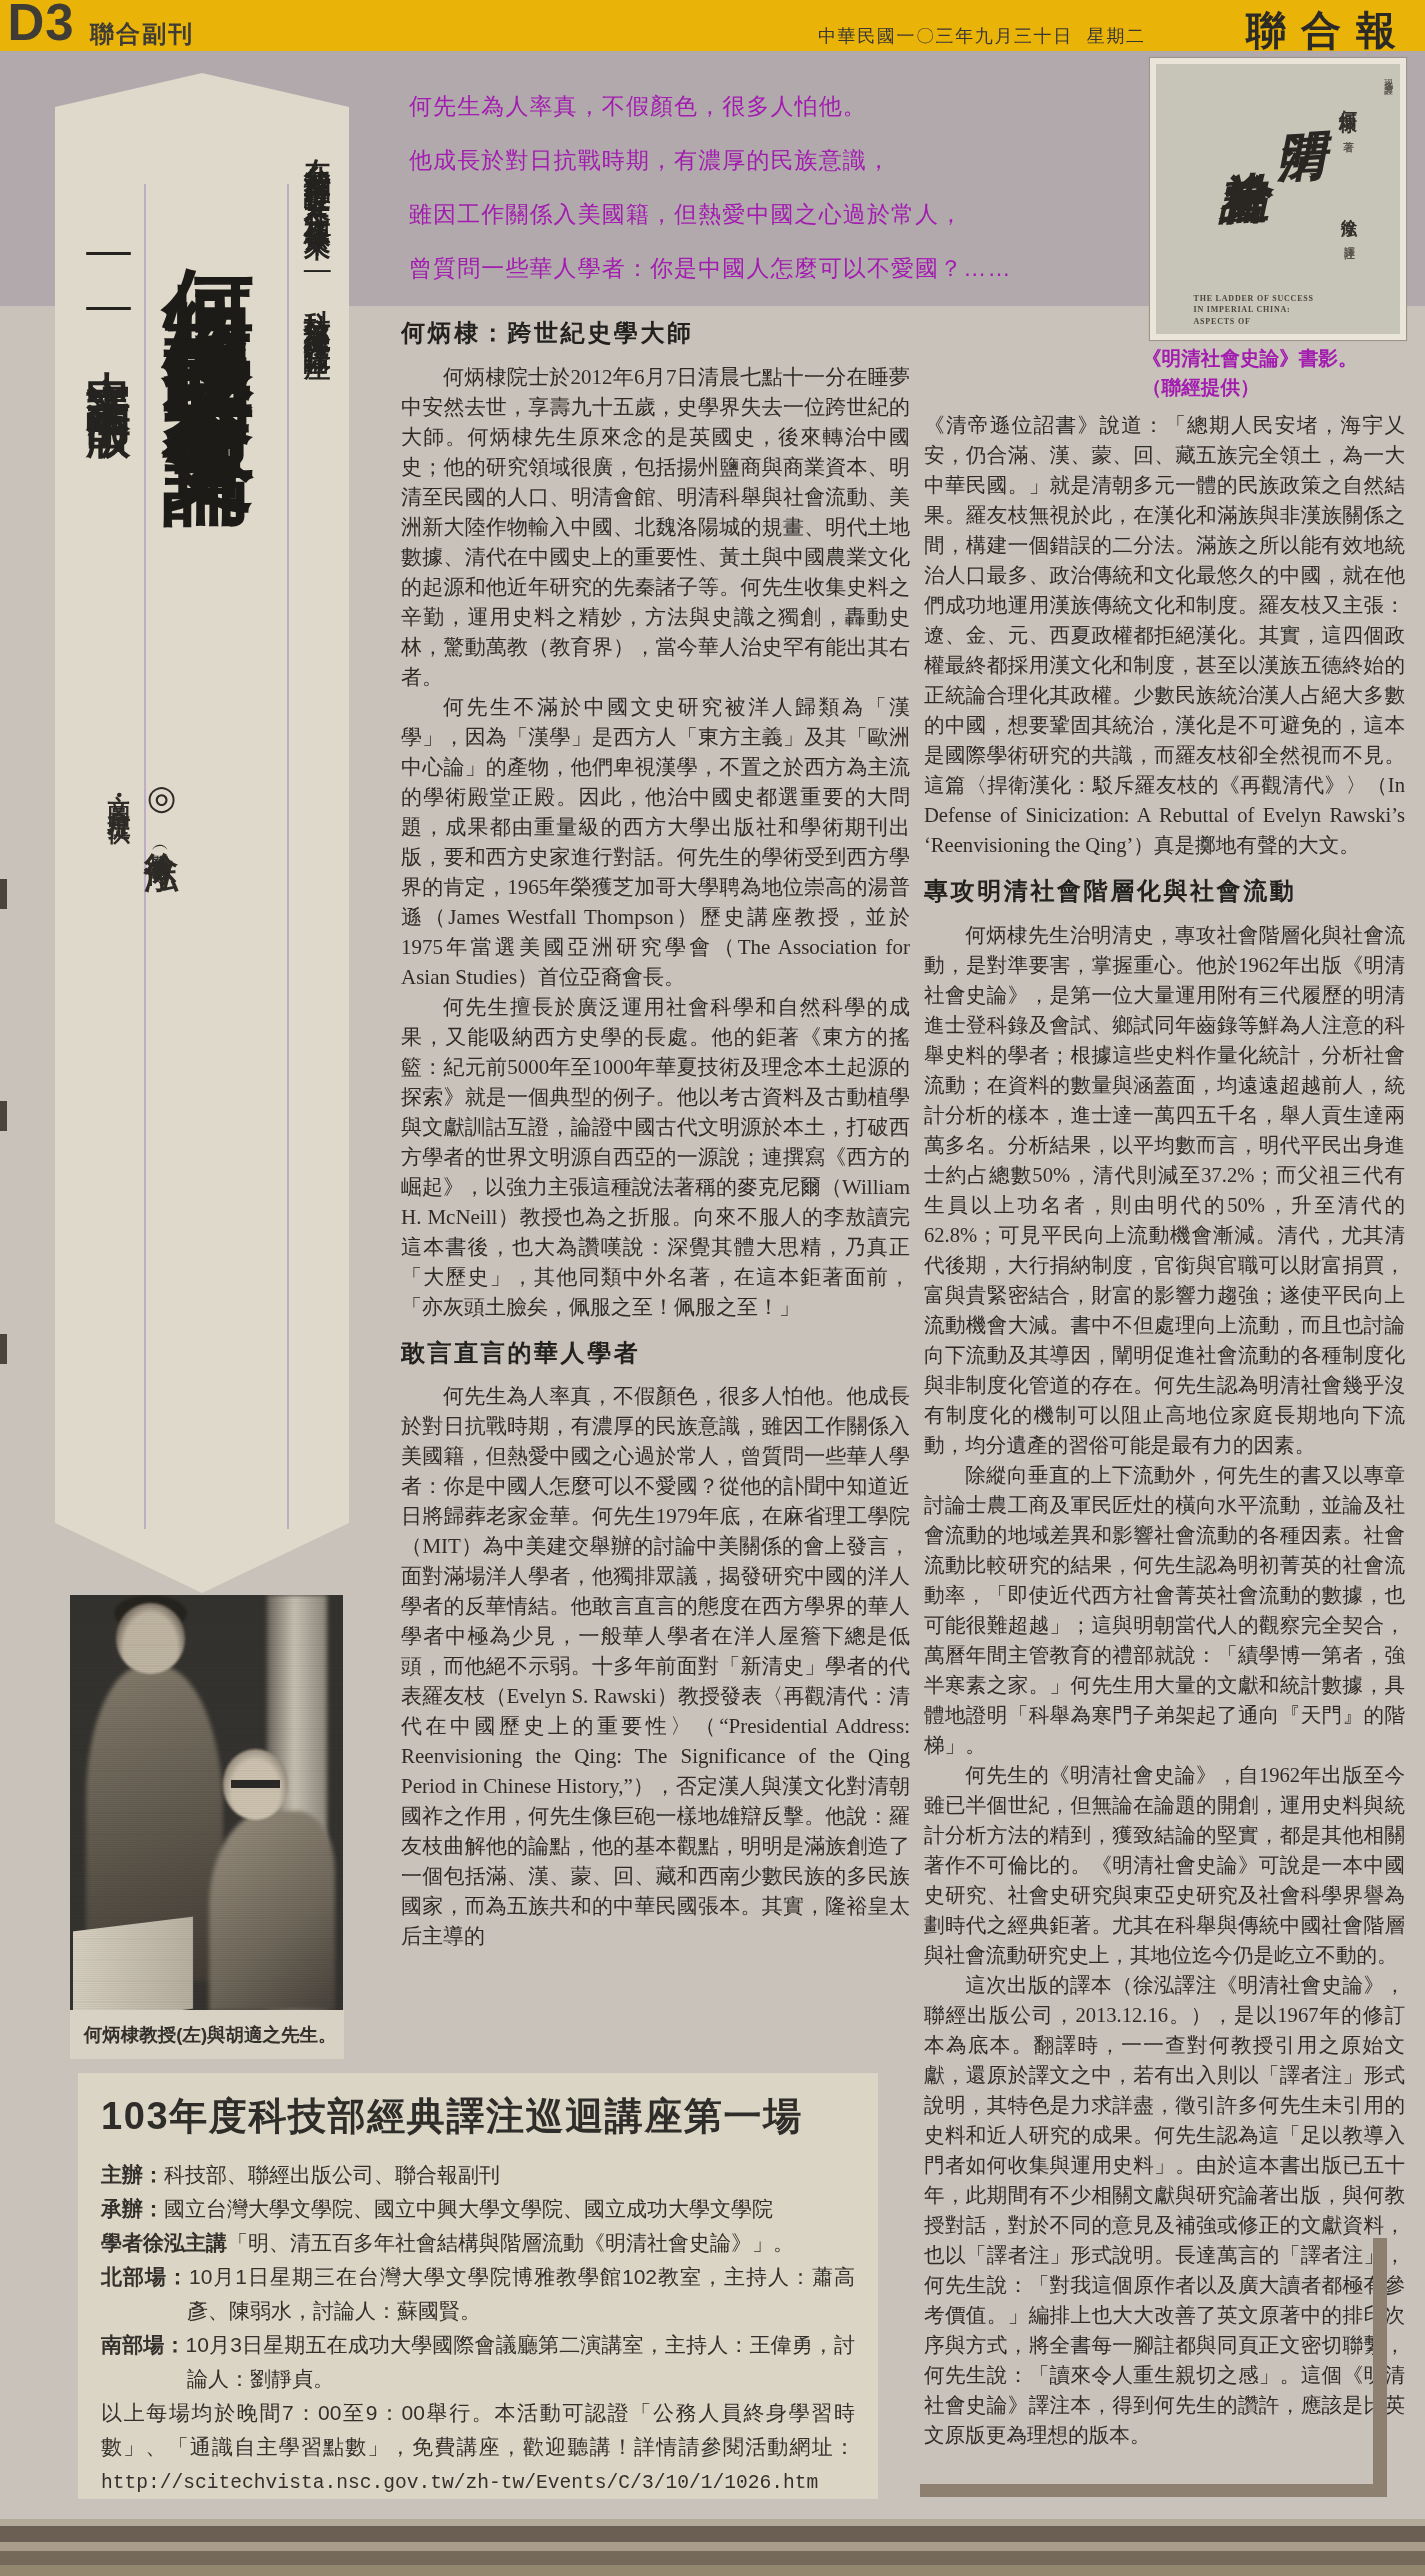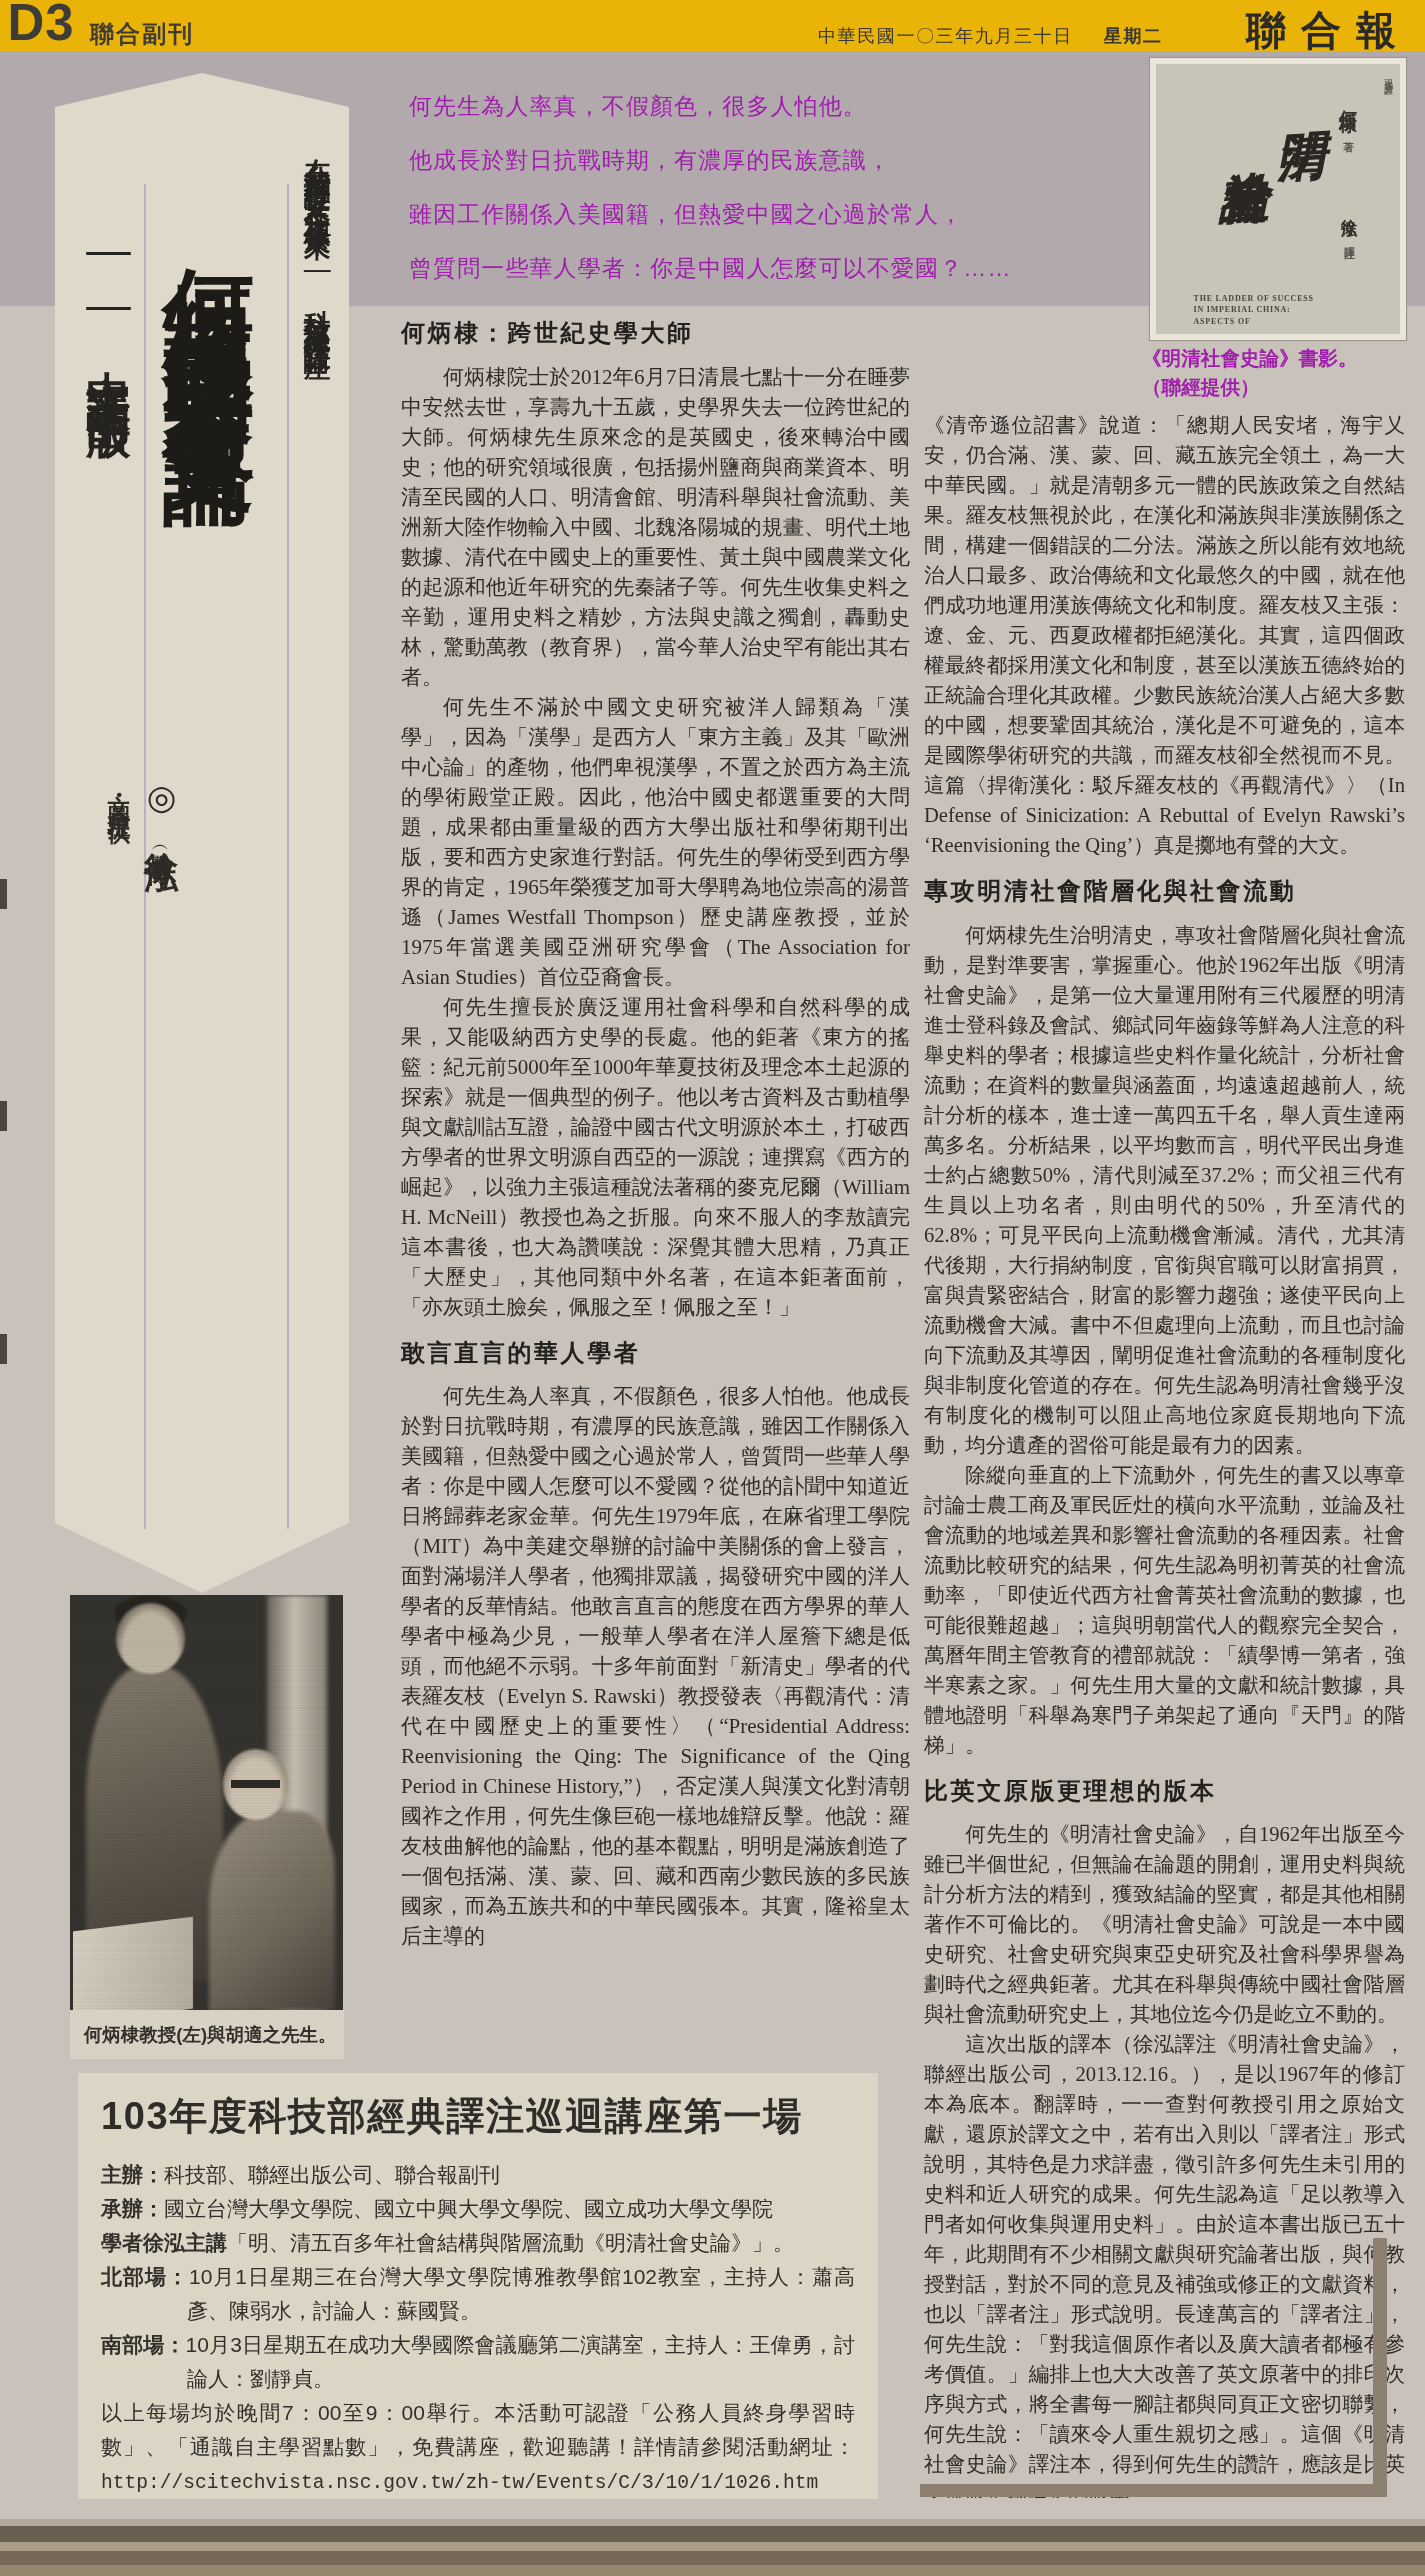--- a/index.html
+++ b/index.html
@@ -7,21 +7,21 @@
         font-family:"Liberation Serif","DejaVu Serif",serif;color:#2e2b27;}
   .abs{position:absolute;}
   .v{writing-mode:vertical-rl;text-orientation:upright;}
 
   
   .hdr{left:0;top:0;width:1425px;height:51px;background:#eab308;border-bottom:2.6px solid #43403a;
        font-family:"Liberation Sans","DejaVu Sans",sans-serif;}
   .page-code{position:absolute;left:7.4px;top:-7.4px;font-size:51px;font-weight:700;color:#3f3c36;letter-spacing:1.1px;}
   .section-name{position:absolute;left:90px;top:18px;font-size:24px;font-weight:700;color:#3f3c36;letter-spacing:2.1px;}
   .date-group{position:absolute;left:818px;top:24px;font-size:18px;color:#3a3733;letter-spacing:1.6px;}
-  .date-group .wd{margin-left:31px;font-weight:bold;}
+  .date-group .wd{margin-left:14px;}
   .masthead{position:absolute;left:1246px;top:3.2px;font-size:40px;font-weight:900;letter-spacing:15px;color:#2c2a26;
             font-family:"Liberation Serif","DejaVu Serif",serif;}
 
   
   .mauve{left:0;top:51px;width:1425px;height:255px;background:#b2a9ad;}
   .torn-right{left:1403px;top:51px;width:22px;height:2525px;z-index:30;
       background:linear-gradient(90deg,#d2cabb 0 3.7px,#94olive 0,#93846f 3.7px 12.7px,#b7aa94 12.7px 16.4px,#8a7c6a 16.4px 22px);}
   .torn-bottom{left:0;top:2519px;width:1425px;height:57px;z-index:30;
       background:linear-gradient(180deg,#b4aa99 0 7.4px,#6a5f52 7.4px 23px,#a99d8a 23px 32px,#75695a 32px 46px,#93876f 46px 57px);}
   .corner-v{left:1373px;top:2238px;width:13.8px;height:259px;background:#8d8071;z-index:29;}
@@ -167,21 +167,20 @@
     <p class="ind">何先生擅長於廣泛運用社會科學和自然科學的成果，又能吸納西方史學的長處。他的鉅著《東方的搖籃：紀元前5000年至1000年華夏技術及理念本土起源的探索》就是一個典型的例子。他以考古資料及古動植學與文獻訓詁互證，論證中國古代文明源於本土，打破西方學者的世界文明源自西亞的一源說；連撰寫《西方的崛起》，以強力主張這種說法著稱的麥克尼爾（William H. McNeill）教授也為之折服。向來不服人的李敖讀完這本書後，也大為讚嘆說：深覺其體大思精，乃真正「大歷史」，其他同類中外名著，在這本鉅著面前，「亦灰頭土臉矣，佩服之至！佩服之至！」</p>
     <h3 class="bh">敢言直言的華人學者</h3>
     <p class="ind">何先生為人率真，不假顏色，很多人怕他。他成長於對日抗戰時期，有濃厚的民族意識，雖因工作關係入美國籍，但熱愛中國之心過於常人，曾質問一些華人學者：你是中國人怎麼可以不愛國？從他的訃聞中知道近日將歸葬老家金華。何先生1979年底，在麻省理工學院（MIT）為中美建交舉辦的討論中美關係的會上發言，面對滿場洋人學者，他獨排眾議，揭發研究中國的洋人學者的反華情結。他敢言直言的態度在西方學界的華人學者中極為少見，一般華人學者在洋人屋簷下總是低頭，而他絕不示弱。十多年前面對「新清史」學者的代表羅友枝（Evelyn S. Rawski）教授發表〈再觀清代：清代在中國歷史上的重要性〉（“Presidential Address: Reenvisioning the Qing: The Significance of the Qing Period in Chinese History,”），否定漢人與漢文化對清朝國祚之作用，何先生像巨砲一樣地雄辯反擊。他說：羅友枝曲解他的論點，他的基本觀點，明明是滿族創造了一個包括滿、漢、蒙、回、藏和西南少數民族的多民族國家，而為五族共和的中華民國張本。其實，隆裕皇太后主導的</p>
   </section>
 
   <section class="abs colB">
     <p>《清帝遜位詔書》說道：「總期人民安堵，海宇乂安，仍合滿、漢、蒙、回、藏五族完全領土，為一大中華民國。」就是清朝多元一體的民族政策之自然結果。羅友枝無視於此，在漢化和滿族與非漢族關係之間，構建一個錯誤的二分法。滿族之所以能有效地統治人口最多、政治傳統和文化最悠久的中國，就在他們成功地運用漢族傳統文化和制度。羅友枝又主張：遼、金、元、西夏政權都拒絕漢化。其實，這四個政權最終都採用漢文化和制度，甚至以漢族五德終始的正統論合理化其政權。少數民族統治漢人占絕大多數的中國，想要鞏固其統治，漢化是不可避免的，這本是國際學術研究的共識，而羅友枝卻全然視而不見。這篇〈捍衛漢化：駁斥羅友枝的《再觀清代》〉（In Defense of Sinicization: A Rebuttal of Evelyn Rawski’s ‘Reenvisioning the Qing’）真是擲地有聲的大文。</p>
     <h3 class="bh">專攻明清社會階層化與社會流動</h3>
     <p class="ind">何炳棣先生治明清史，專攻社會階層化與社會流動，是對準要害，掌握重心。他於1962年出版《明清社會史論》，是第一位大量運用附有三代履歷的明清進士登科錄及會試、鄉試同年齒錄等鮮為人注意的科舉史料的學者；根據這些史料作量化統計，分析社會流動；在資料的數量與涵蓋面，均遠遠超越前人，統計分析的樣本，進士達一萬四五千名，舉人貢生達兩萬多名。分析結果，以平均數而言，明代平民出身進士約占總數50%，清代則減至37.2%；而父祖三代有生員以上功名者，則由明代的50%，升至清代的62.8%；可見平民向上流動機會漸減。清代，尤其清代後期，大行捐納制度，官銜與官職可以財富捐買，富與貴緊密結合，財富的影響力趨強；遂使平民向上流動機會大減。書中不但處理向上流動，而且也討論向下流動及其導因，闡明促進社會流動的各種制度化與非制度化管道的存在。何先生認為明清社會幾乎沒有制度化的機制可以阻止高地位家庭長期地向下流動，均分遺產的習俗可能是最有力的因素。</p>
     <p class="ind">除縱向垂直的上下流動外，何先生的書又以專章討論士農工商及軍民匠灶的橫向水平流動，並論及社會流動的地域差異和影響社會流動的各種因素。社會流動比較研究的結果，何先生認為明初菁英的社會流動率，「即使近代西方社會菁英社會流動的數據，也可能很難超越」；這與明朝當代人的觀察完全契合，萬曆年間主管教育的禮部就說：「績學博一第者，強半寒素之家。」何先生用大量的文獻和統計數據，具體地證明「科舉為寒門子弟架起了通向『天門』的階梯」。</p>
-    <h3 class="bh">比英文原版更理想的版本</h3>
     <p class="ind">何先生的《明清社會史論》，自1962年出版至今雖已半個世紀，但無論在論題的開創，運用史料與統計分析方法的精到，獲致結論的堅實，都是其他相關著作不可倫比的。《明清社會史論》可說是一本中國史研究、社會史研究與東亞史研究及社會科學界譽為劃時代之經典鉅著。尤其在科舉與傳統中國社會階層與社會流動研究史上，其地位迄今仍是屹立不動的。</p>
     <p class="ind">這次出版的譯本（徐泓譯注《明清社會史論》，聯經出版公司，2013.12.16。），是以1967年的修訂本為底本。翻譯時，一一查對何教授引用之原始文獻，還原於譯文之中，若有出入則以「譯者注」形式說明，其特色是力求詳盡，徵引許多何先生未引用的史料和近人研究的成果。何先生認為這「足以教導入門者如何收集與運用史料」。由於這本書出版已五十年，此期間有不少相關文獻與研究論著出版，與何教授對話，對於不同的意見及補強或修正的文獻資料，也以「譯者注」形式說明。長達萬言的「譯者注」，何先生說：「對我這個原作者以及廣大讀者都極有參考價值。」編排上也大大改善了英文原著中的排印次序與方式，將全書每一腳註都與同頁正文密切聯繫，何先生說：「讀來令人重生親切之感」。這個《明清社會史論》譯注本，得到何先生的讚許，應該是比英文原版更為理想的版本。</p>
   </section>
 
   <div class="abs photo">
     <div class="ph-curtain"></div>
     <div class="ph-lbody"></div>
     <div class="ph-lhair"></div>
     <div class="ph-lhead"></div>
     <div class="ph-rbody"></div>

